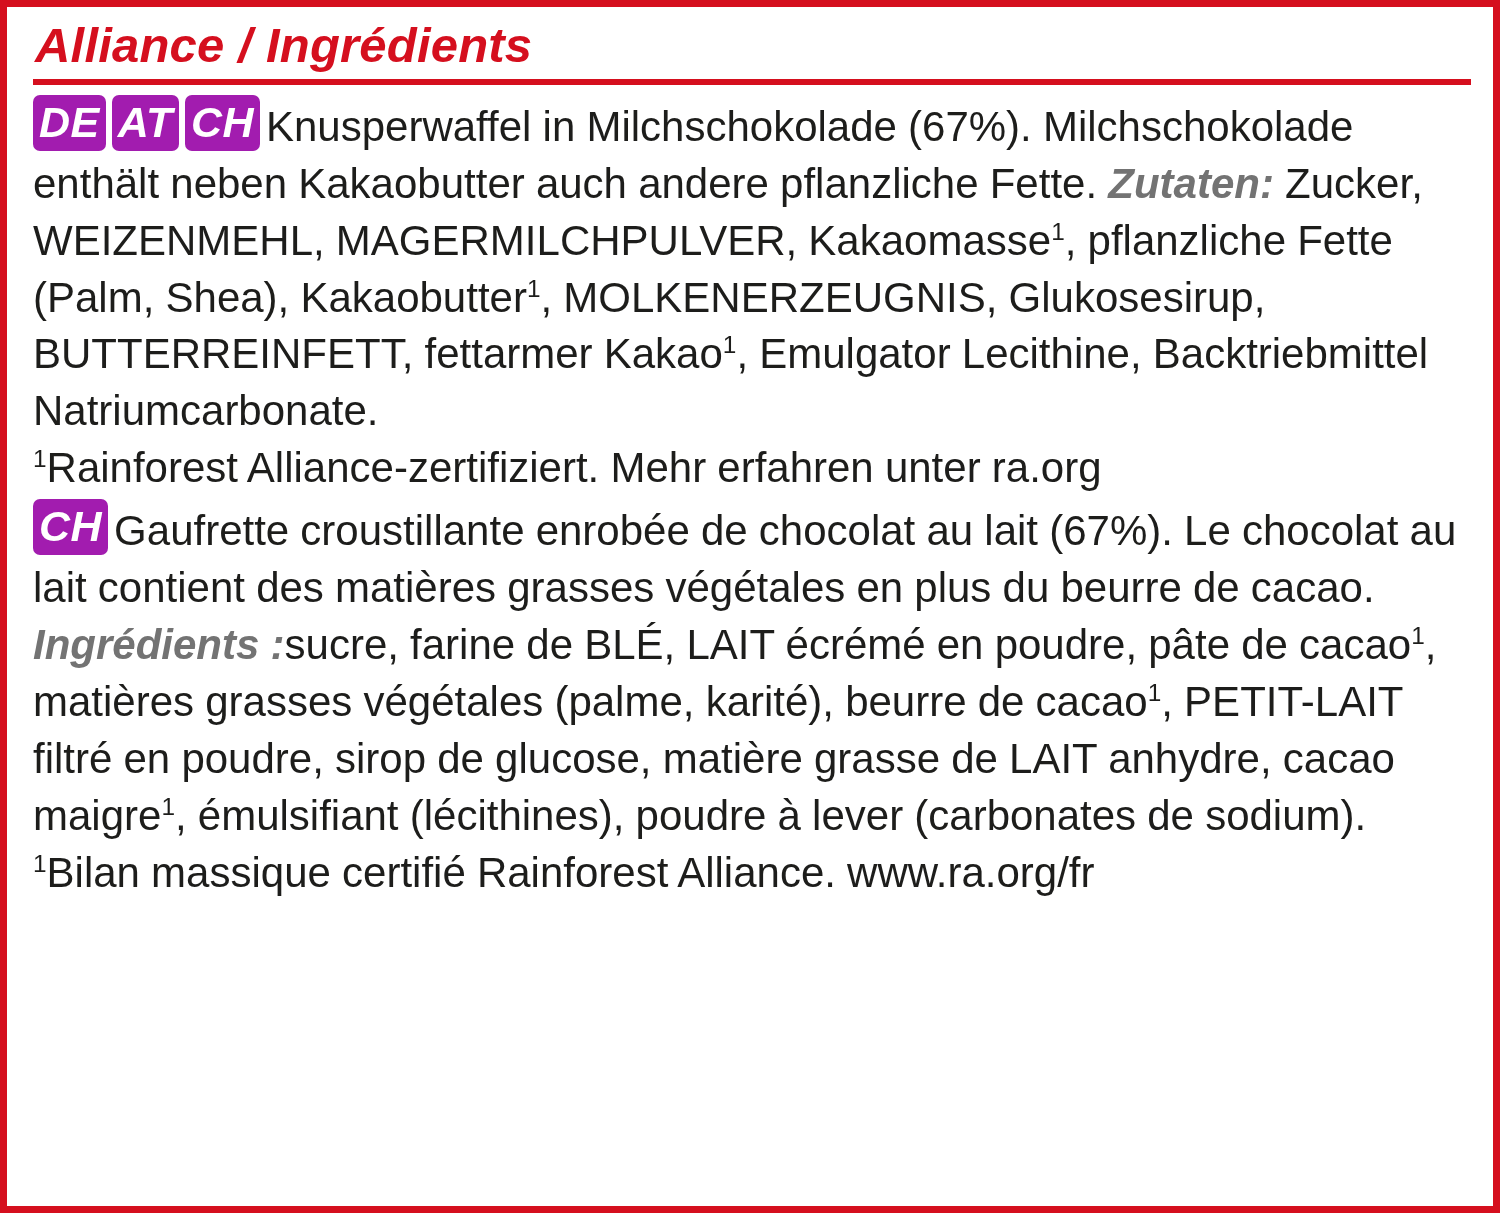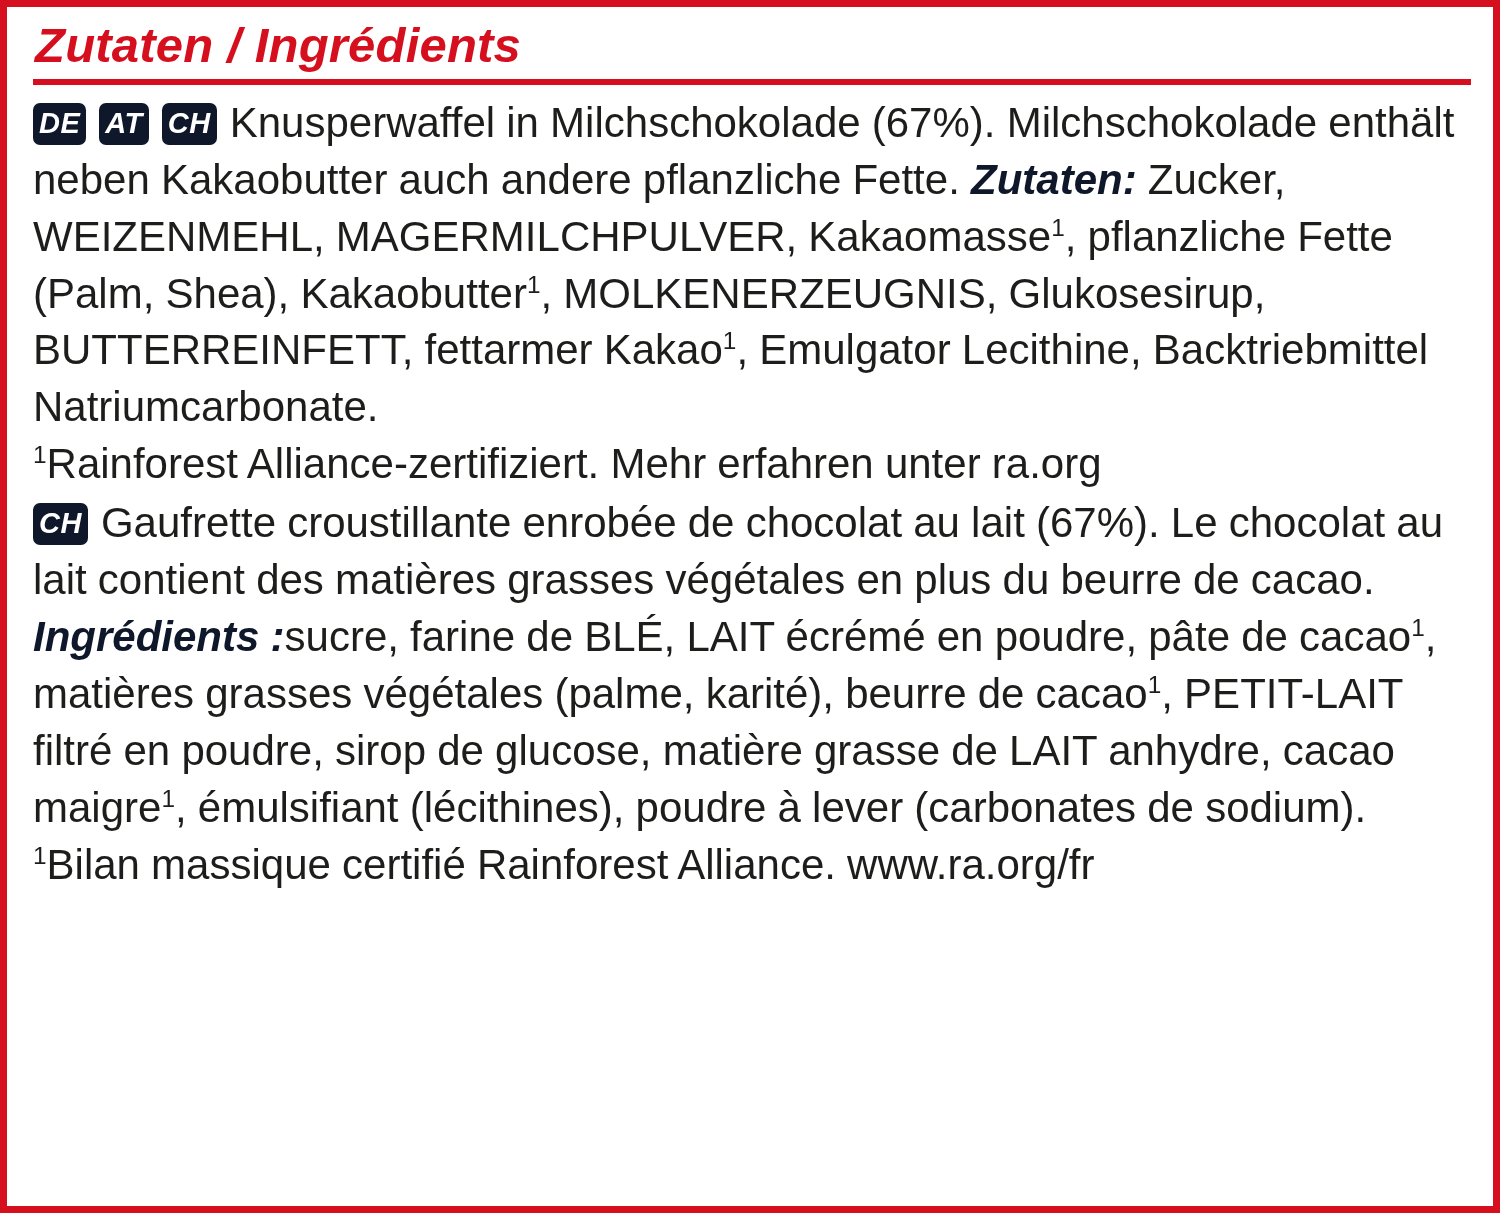--- a/index.html
+++ b/index.html
@@ -46,52 +46,52 @@
     word-spacing: -0.5px;
     margin: 0;
   }
   .para + .para {
     margin-top: 2px;
   }
   .b {
     font-weight: normal;
   }
   .red-it {
-    color: #0f172a;
+    color: #737373;
     font-weight: bold;
     font-style: italic;
   }
   sup {
     font-size: 0.58em;
     vertical-align: super;
     line-height: 0;
   }
   .lang-tag {
     display: inline-block;
-    background: #0f172a;
+    background: #a21caf;
     color: #ffffff;
     font-weight: bold;
     font-style: italic;
-    font-size: 29px;
+    font-size: 43px;
     line-height: 1;
     padding: 6px 6px 7px 6px;
     border-radius: 7px;
-    margin-right: 13px;
+    margin-right: 6px;
     vertical-align: 4px;
     letter-spacing: 0.5px;
   }
   .tag-row {
     display: inline;
   }
 </style>
 </head>
 <body>
 
 <div class="label-panel">
 
-  <div class="heading">Zutaten / Ingrédients</div>
+  <div class="heading">Alliance / Ingrédients</div>
   <div class="rule"></div>
 
   <p class="para"><span class="tag-row"><span class="lang-tag">DE</span><span class="lang-tag">AT</span><span class="lang-tag">CH</span></span><span>Knusperwaffel in Milchschokolade (67%). Milchschokolade enthält neben Kakaobutter auch andere pflanzliche Fette.</span> <span class="red-it">Zutaten:</span><span> Zucker, </span><span class="b">WEIZENMEHL</span><span>, </span><span class="b">MAGERMILCHPULVER</span><span>, Kakaomasse</span><sup>1</sup><span>, pflanzliche Fette (Palm, Shea), Kakaobutter</span><sup>1</sup><span>, </span><span class="b">MOLKENERZEUGNIS</span><span>, Glukosesirup, </span><span class="b">BUTTERREINFETT</span><span>, fettarmer Kakao</span><sup>1</sup><span>, Emulgator Lecithine, Backtriebmittel Natriumcarbonate.</span><br><sup>1</sup><span>Rainforest Alliance-zertifiziert. Mehr erfahren unter ra.org</span></p>
 
   <p class="para"><span class="tag-row"><span class="lang-tag">CH</span></span><span>Gaufrette croustillante enrobée de chocolat au lait (67%). Le chocolat au lait contient des matières grasses végétales en plus du beurre de cacao.</span> <span class="red-it">Ingrédients :</span><span>sucre, farine de </span><span class="b">BLÉ</span><span>, </span><span class="b">LAIT</span><span> écrémé en poudre, pâte de cacao</span><sup>1</sup><span>, matières grasses végétales (palme, karité), beurre de cacao</span><sup>1</sup><span>, </span><span class="b">PETIT-LAIT</span><span> filtré en poudre, sirop de glucose, matière grasse de </span><span class="b">LAIT</span><span> anhydre, cacao maigre</span><sup>1</sup><span>, émulsifiant (lécithines), poudre à lever (carbonates de sodium). </span><sup>1</sup><span>Bilan massique certifié Rainforest Alliance. www.ra.org/fr</span></p>
 
 </div>
 
 </body></html>

